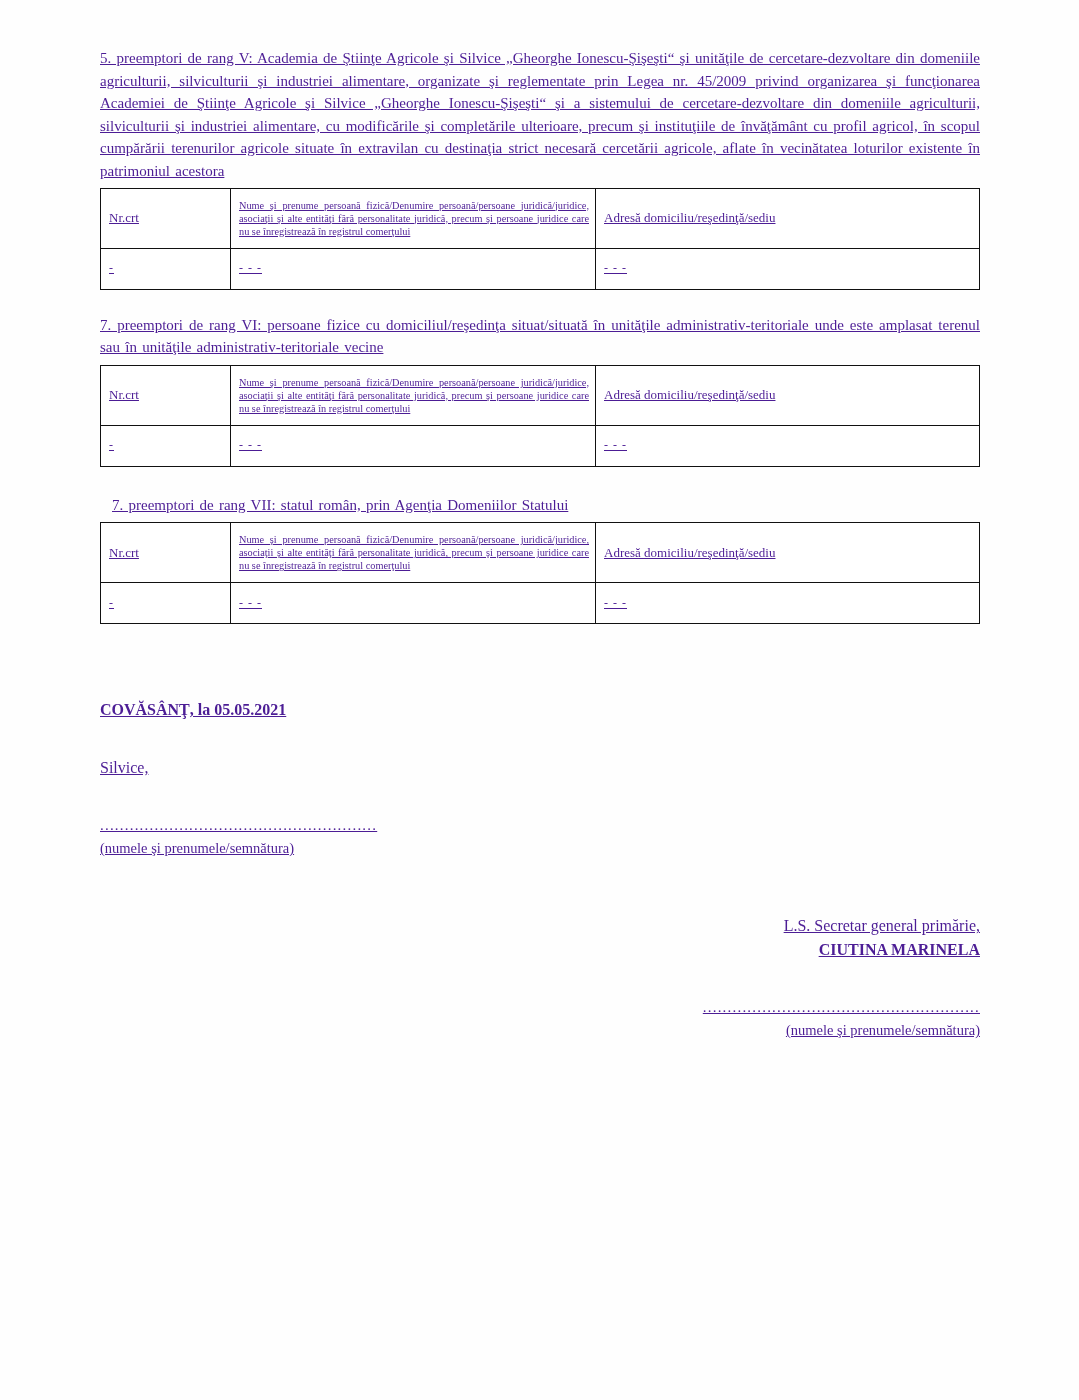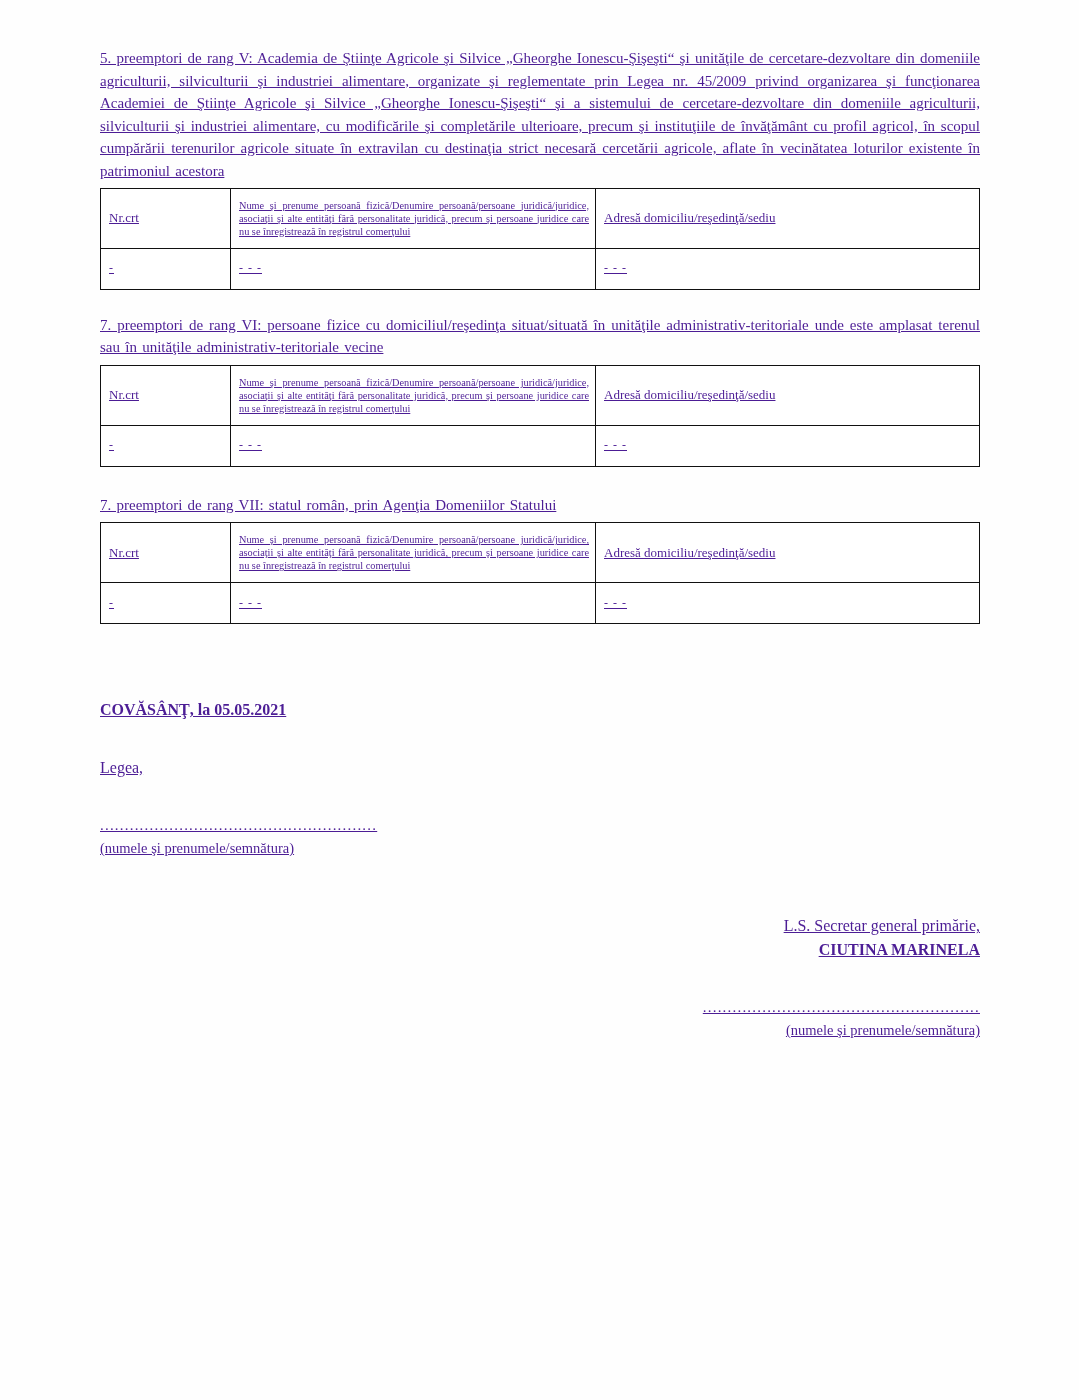--- a/index.html
+++ b/index.html
@@ -22,20 +22,21 @@
   }
   .para {
     font-size: 15px;
     line-height: 22.6px;
     text-align: justify;
     margin: 0;
     word-spacing: 1.5px;
   }
   .para.single {
     text-align: left;
+    margin-left: 12px;
   }
   .sec5-para { margin-bottom: 5px; }
   .sec6-para { margin-top: 24px; margin-bottom: 6px; }
   .sec7-para { margin-top: 27px; margin-bottom: 6px; }
 
   table.preempt-table {
     width: 100%;
     border-collapse: collapse;
     table-layout: fixed;
   }
@@ -136,21 +137,21 @@
           <td class="col-name">- - -</td>
           <td class="col-addr">- - -</td>
         </tr>
       </tbody>
     </table>
 
     <div class="sig-block">
       <p class="place-date bold">COVĂSÂNŢ, la 05.05.2021</p>
 
       <div class="sig-unit">
-        <p class="sig-role">Legea,</p>
+        <p class="sig-role">Silvice,</p>
         <div class="dots-line">........................................................</div>
         <div class="sig-hint">(numele şi prenumele/semnătura)</div>
       </div>
 
       <div class="sig-unit sig-unit-2">
         <p class="sig-role">L.S. Secretar general primărie,</p>
         <p class="sig-name bold">CIUTINA MARINELA</p>
         <div class="dots-line">........................................................</div>
         <div class="sig-hint">(numele şi prenumele/semnătura)</div>
       </div>

